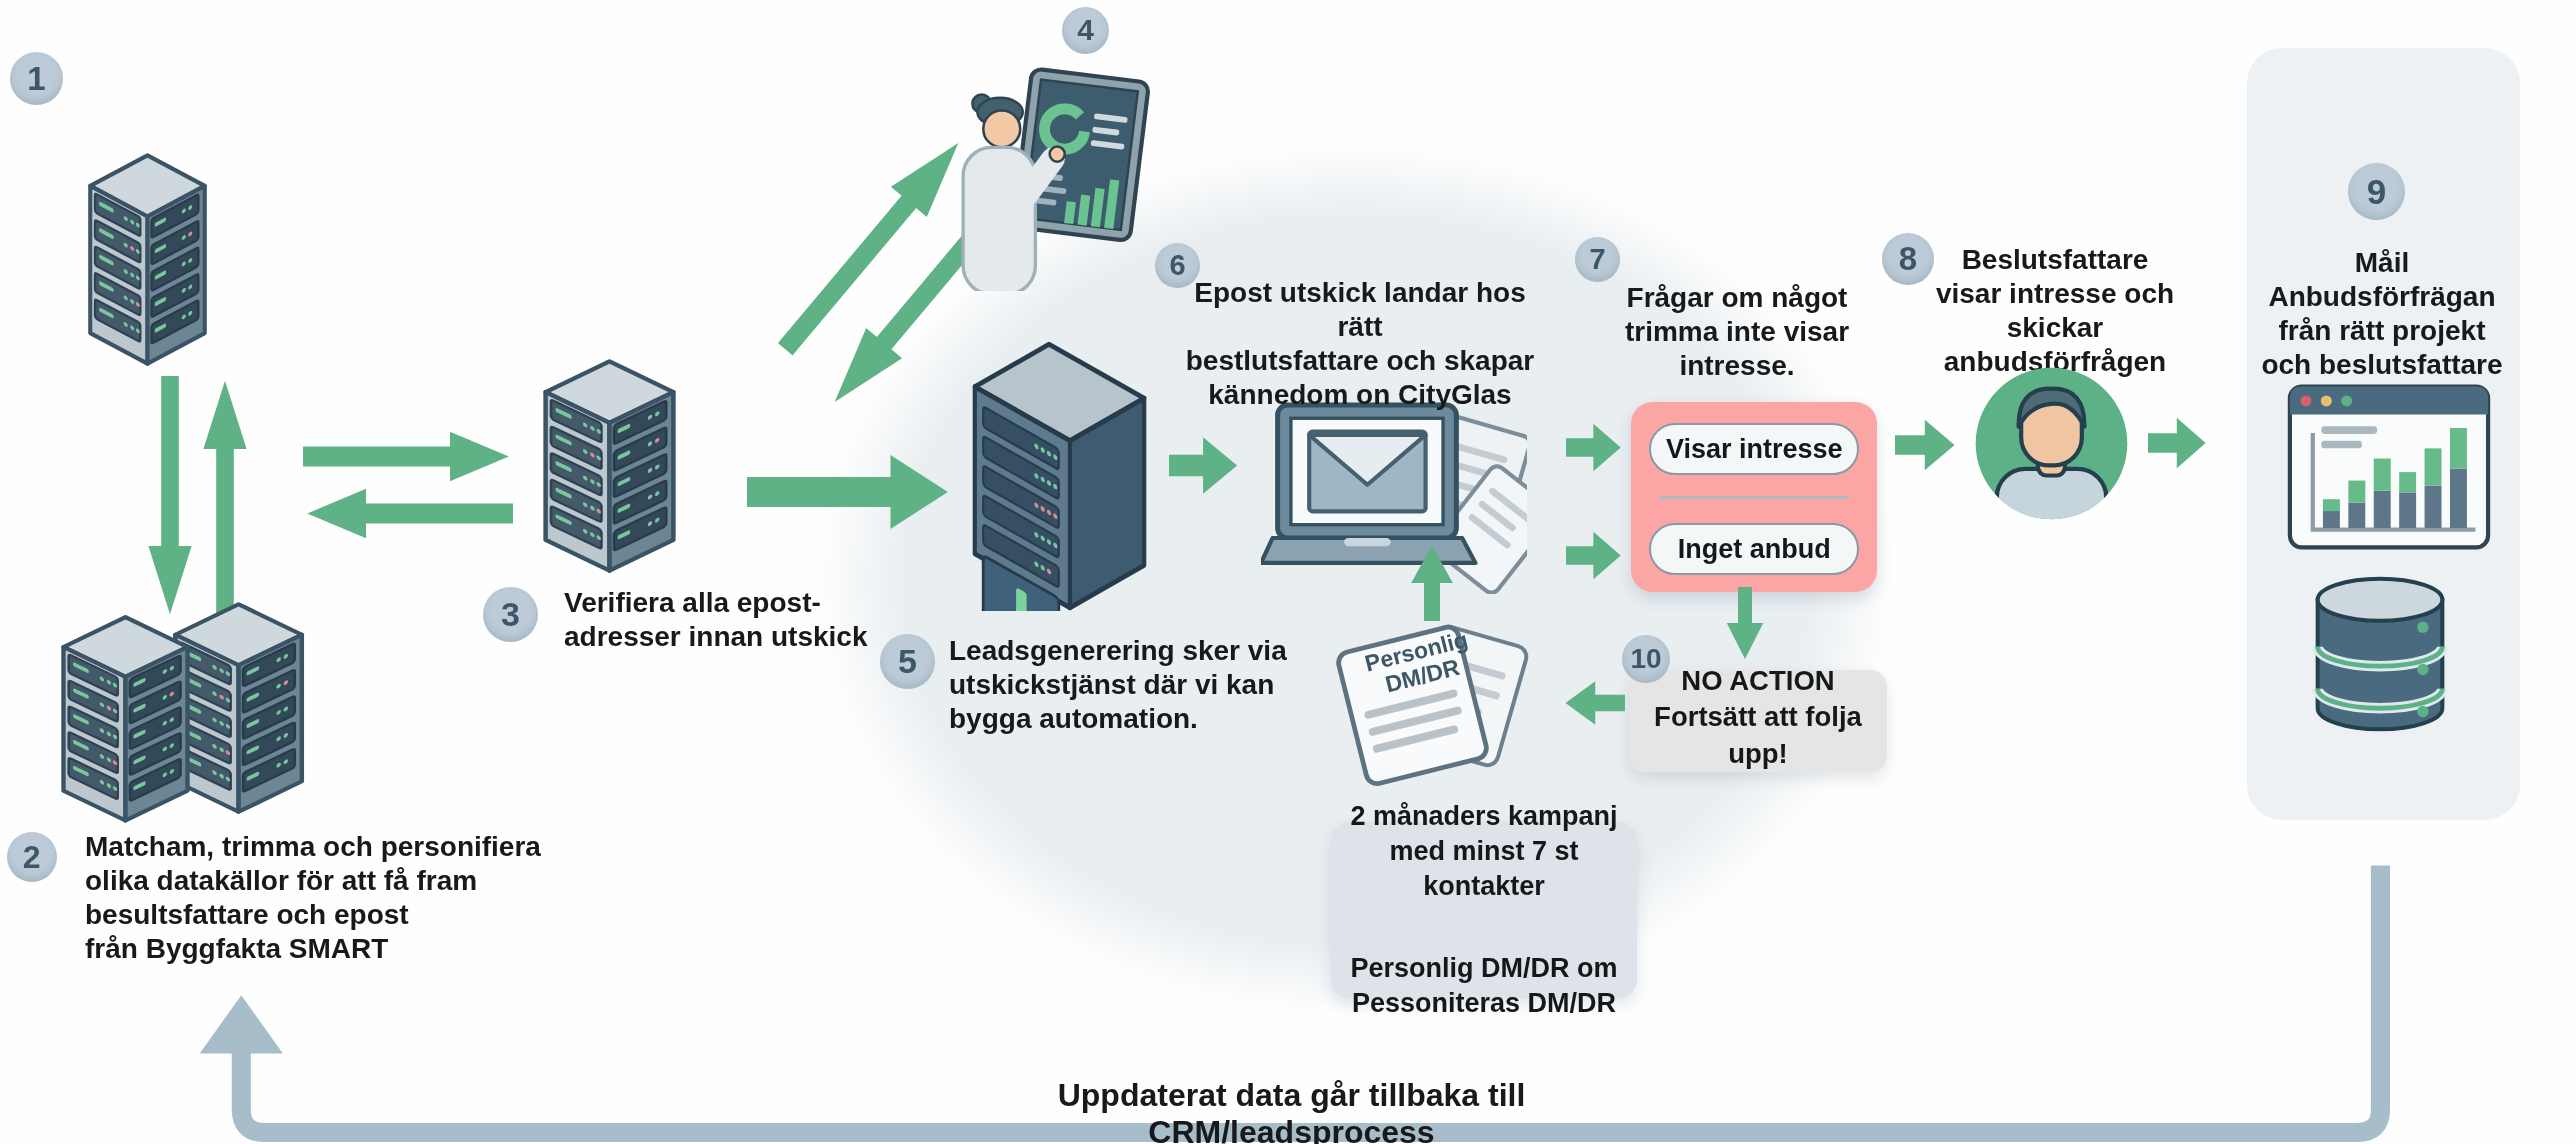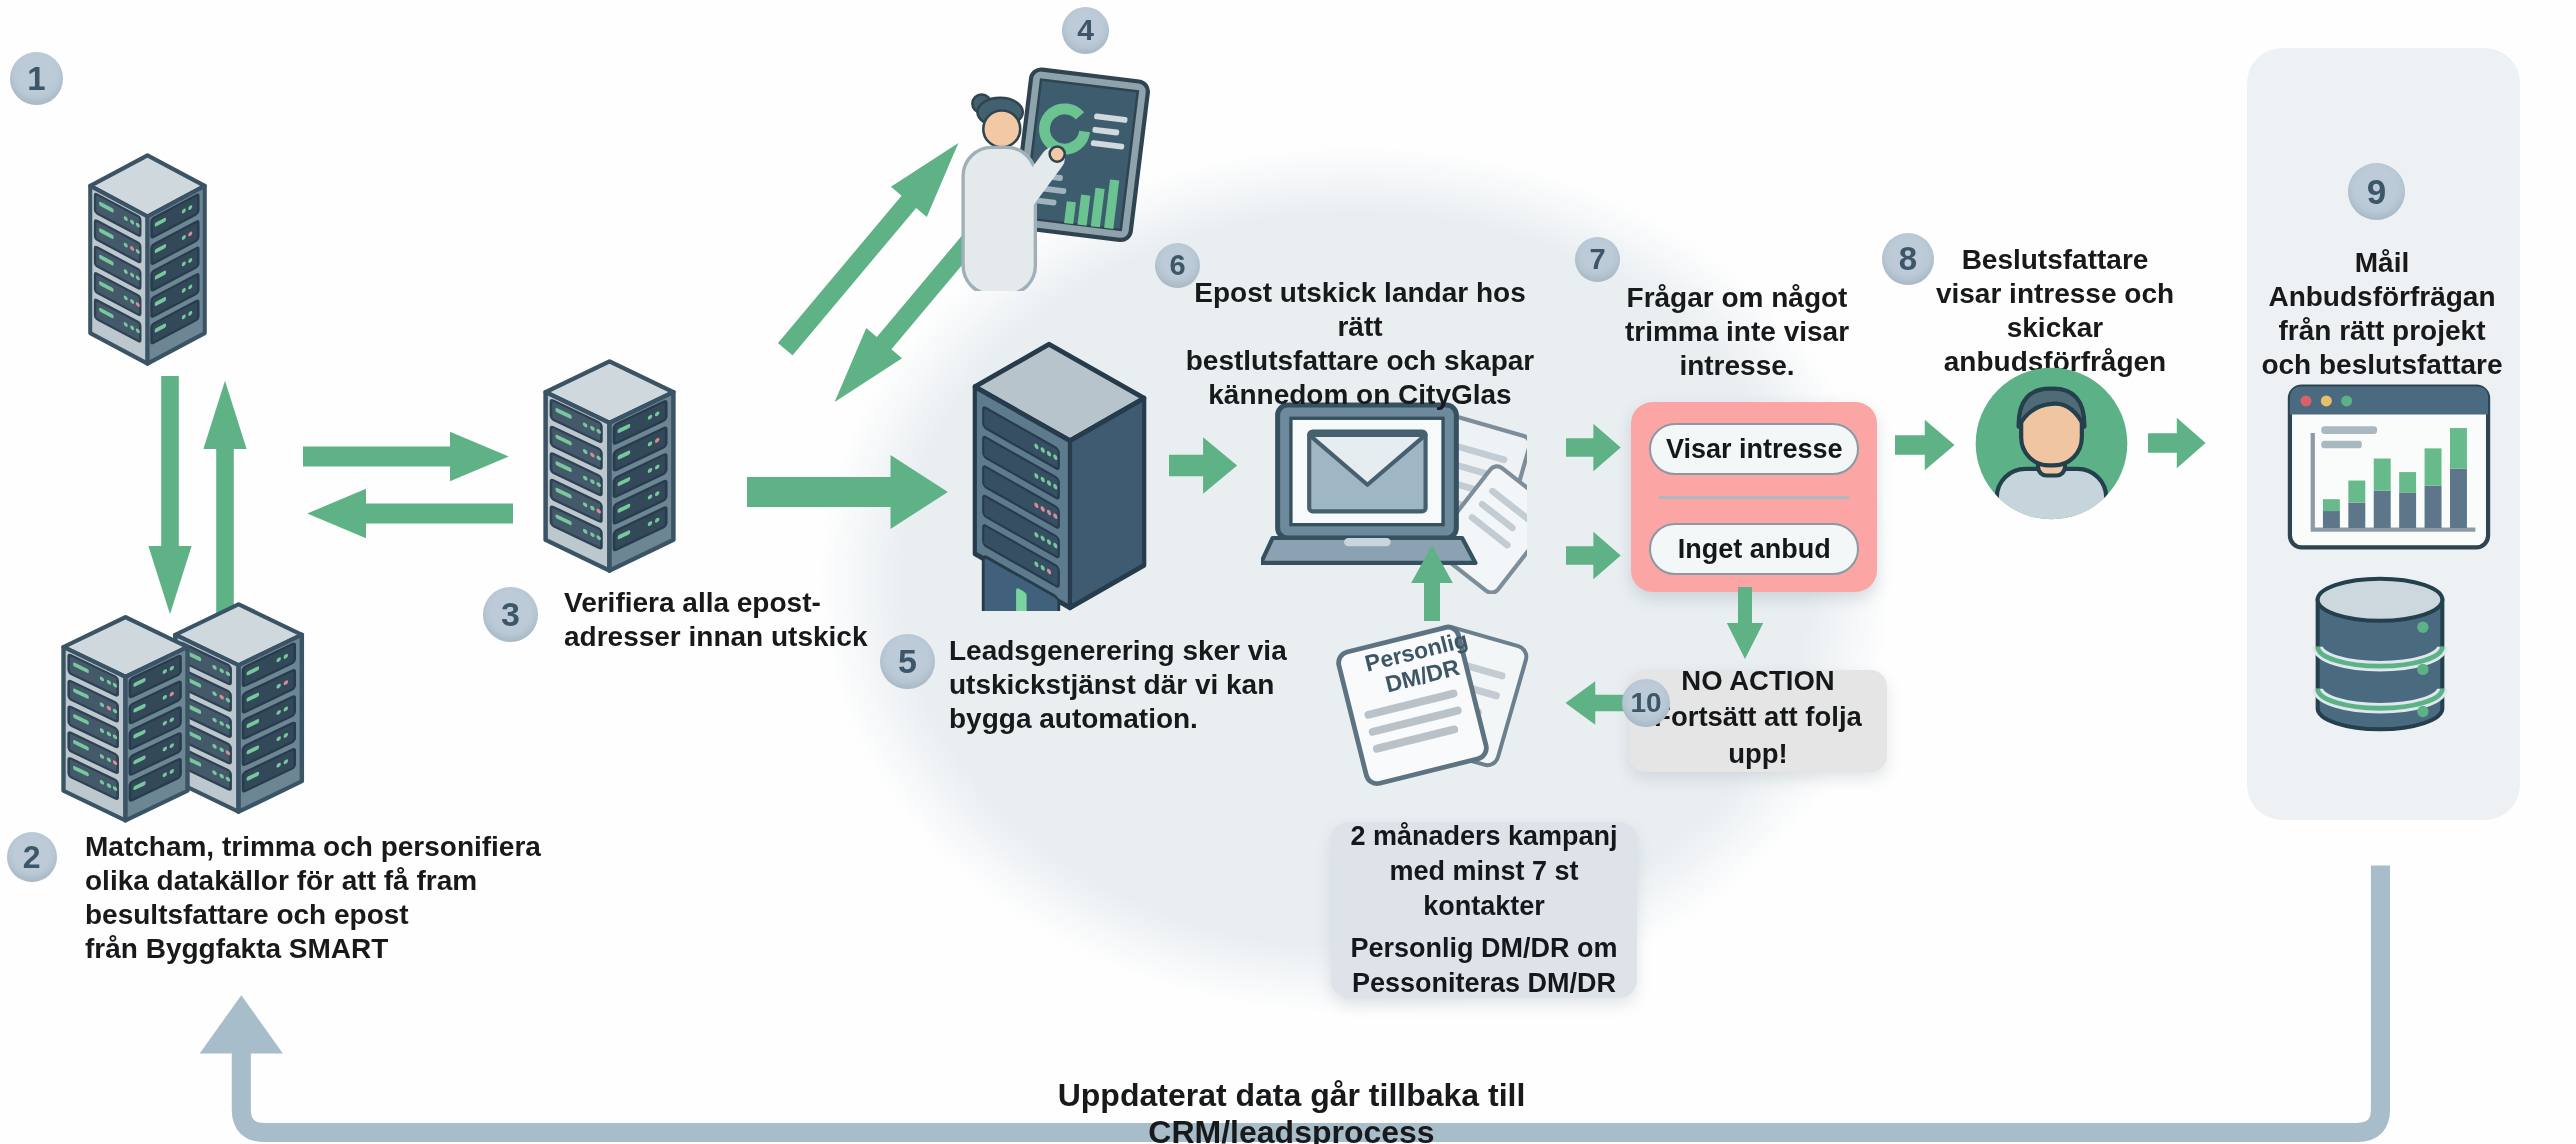--- a/index.html
+++ b/index.html
@@ -16,21 +16,21 @@
   .panel9{position:absolute;background:var(--panel-bg,#edf1f3);border-radius:35px;}
   .decision{position:absolute;background:#fca5a5;border-radius:21.6px;box-shadow:0 6.7px 15px rgba(100,120,135,.22);}
   .btn{position:absolute;left:18.3px;width:210px;height:52px;background:#f4f7f8;border:2.5px solid #8b99a4;
        border-radius:27px;display:flex;align-items:center;justify-content:center;
        font-size:27px;font-weight:700;color:#15181a;box-sizing:border-box;}
   .divline{position:absolute;left:28px;right:28px;height:2.5px;background:#adb9c1;}
   .infobox{position:absolute;background:#e5e5e5;border-radius:16.6px;box-shadow:0 6.7px 15px rgba(100,120,135,.18);
            display:flex;flex-direction:column;align-items:center;justify-content:flex-end;}
   .infobox .txt{font-size:27.5px;font-weight:700;line-height:1.32;white-space:pre-line;text-align:center;color:#15181a;}
   .campaign{position:absolute;background:#dde3e8;border-radius:18.3px;box-shadow:0 6.7px 15px rgba(100,120,135,.18);
-            display:flex;flex-direction:column;align-items:center;justify-content:center;gap:3px;}
+            display:flex;flex-direction:column;align-items:center;justify-content:center;gap:23px;}
   .campaign .txt{font-size:27px;font-weight:700;line-height:1.3;white-space:pre-line;text-align:center;color:#15181a;}
   .campaign .cdiv{width:82%;height:2.5px;background:#a9b4bc;}
   .green{color:var(--arrow-green,#5fb286);}
   .ret{color:var(--return-line,#a8bdca);}
   .doc-label{position:absolute;font-size:23px;font-weight:700;color:#3d5666;line-height:1.1;
              white-space:pre-line;text-align:center;transform:rotate(-14deg);}
   .footer-label{position:absolute;font-size:32px;font-weight:700;color:#17191b;text-align:center;}
   svg{display:block;}
 </style>
 </head>
@@ -343,21 +343,21 @@
   </svg>
 
   <svg class="abs green" style="left:1724px;top:587px;width:42px;height:75px;" viewBox="0 0 60 100" preserveAspectRatio="none">
     <polygon points="20,0 20,48 4,48 30,96 56,48 40,48 40,0" fill="currentColor"></polygon>
   </svg>
 
   <div class="infobox" style="left:1629px;top:670px;width:258px;height:102px;">
     <div class="txt">NO ACTION
 Fortsätt att folja upp!</div>
   </div>
-  <div class="badge" style="left:1622px;top:635px;width:48px;height:48px;font-size:28px;z-index:3;margin-top:44px;">10</div>
+  <div class="badge" style="left:1622px;top:635px;width:48px;height:48px;font-size:28px;z-index:3;">10</div>
 
   <svg class="abs green" style="left:1563px;top:678px;width:62px;height:50px;transform:scaleX(-1);" viewBox="0 0 100 60" preserveAspectRatio="none">
     <polygon points="0,20 48,20 48,4 96,30 48,56 48,40 0,40" fill="currentColor"></polygon>
   </svg>
 
   <svg class="abs green" style="left:1408px;top:542px;width:48px;height:79px;transform:scaleY(-1);" viewBox="0 0 60 100" preserveAspectRatio="none">
     <polygon points="20,0 20,48 4,48 30,96 56,48 40,48 40,0" fill="currentColor"></polygon>
   </svg>
 
   <svg class="abs" style="left:1333px;top:614px;width:198px;height:191px;" viewBox="0 0 240 240">

